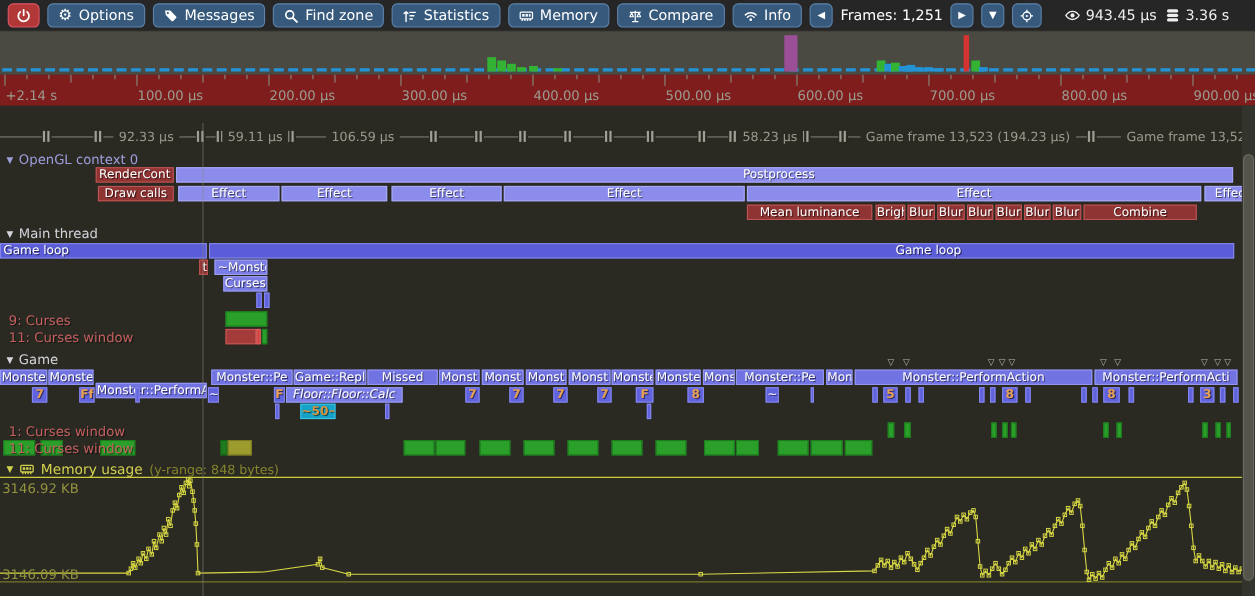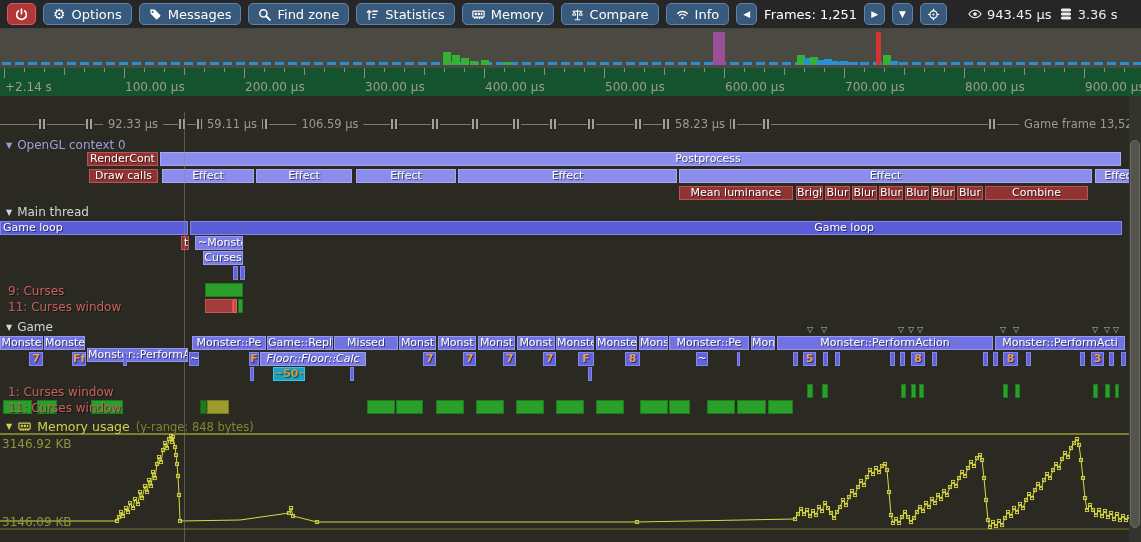--- a/index.html
+++ b/index.html
@@ -21,21 +21,21 @@
   .frames-label{font-size:13px;color:#fff;white-space:nowrap}
   .stat{display:flex;align-items:center;gap:5px;color:#eee;font-size:13px;white-space:nowrap}
   .stat svg{width:14px;height:14px}
   
   #histogram{position:absolute;left:0;top:29px;width:1141px;height:39px;background:#4a4a42}
   .hd{position:absolute;bottom:3px;height:3px;width:9px;background:#2493d6}
   .hb{position:absolute;bottom:3px}
   .hb.green{background:#33b233}.hb.blue{background:#2493d6}
   .hb.purple{background:#9b4f97}.hb.red{background:#d63333}
   
-  #axis{position:absolute;left:0;top:68px;width:1141px;height:28px;background:#14532d}
+  #axis{position:absolute;left:0;top:68px;width:1141px;height:28px;background:#7f1d1d}
   .tick{position:absolute;top:0;width:1px;background:#8a8a7e}
   .tlab{position:absolute;top:12px;font-size:12px;color:#9c9c90;white-space:nowrap}
   
   #frameA{position:absolute;left:0;top:96px;width:1141px;height:17px}
   #frameB{position:absolute;left:0;top:113px;width:1141px;height:20px}
   .flab{position:absolute;transform:translateX(-50%);font-size:11.5px;white-space:nowrap;
         padding:0 5px;background:#2a2a23;z-index:3}
   
   .shead{position:absolute;display:flex;align-items:center;gap:5px;font-size:12px;z-index:5;white-space:nowrap}
   .tri{font-size:8px}
@@ -413,20 +413,21 @@
       <div style="position: absolute; left: 762px; top: 5px; width: 9px; height: 13px; background: rgb(42, 42, 35);"></div>
       <div style="position: absolute; left: 763px; top: 6px; width: 2px; height: 10px; background: rgb(160, 160, 150);"></div>
       <div style="position: absolute; left: 767px; top: 6px; width: 2px; height: 10px; background: rgb(160, 160, 150);"></div>
       <div style="position: absolute; left: 988px; top: 5px; width: 9px; height: 13px; background: rgb(42, 42, 35);"></div>
       <div style="position: absolute; left: 989px; top: 6px; width: 2px; height: 10px; background: rgb(160, 160, 150);"></div>
       <div style="position: absolute; left: 993px; top: 6px; width: 2px; height: 10px; background: rgb(160, 160, 150);"></div>
       <div class="flab" style="left: 133px; top: 4px; color: rgb(154, 154, 142);">92.33 µs</div>
       <div class="flab" style="left: 232px; top: 4px; color: rgb(154, 154, 142);">59.11 µs</div>
       <div class="flab" style="left: 330px; top: 4px; color: rgb(154, 154, 142);">106.59 µs</div>
       <div class="flab" style="left: 700px; top: 4px; color: rgb(154, 154, 142);">58.23 µs</div>
+      <div class="flab" style="left: 880px; top: 4px; color: rgb(154, 154, 142);">Game frame 13,523 (194.23 µs)</div>
       <div class="flab" style="left: 1082px; top: 4px; color: rgb(154, 154, 142);">Game frame 13,525</div>
     </div>
 
   <div id="timeline">
       <div class="shead" style="left: 6px; top: 138px; color: rgb(158, 158, 221);">
         <span class="tri">▼</span>
         <span>OpenGL context 0</span>
       </div>
       <div class="zone z-red" style="left: 87px; top: 152px; width: 71px;">RenderCont</div>
       <div class="zone z-gpu" style="left: 160px; top: 152px; width: 961px;"></div>

